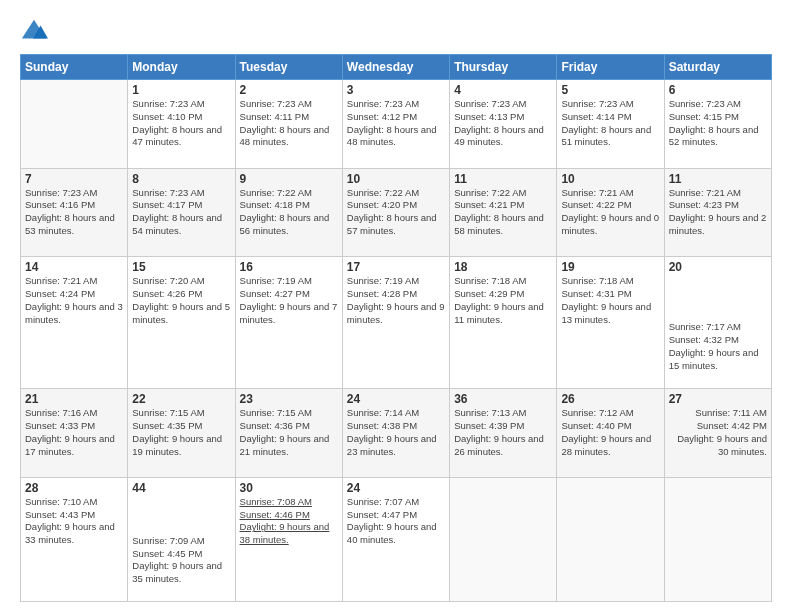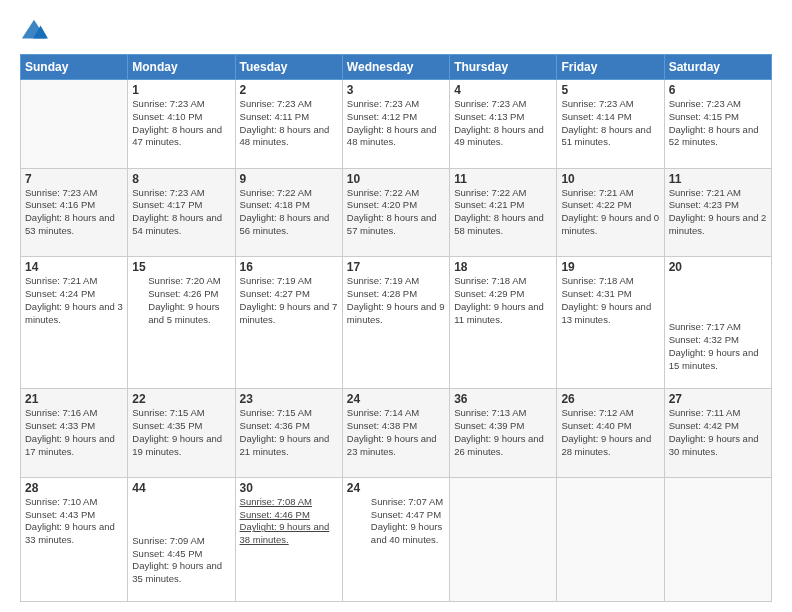--- a/index.html
+++ b/index.html
@@ -226,21 +226,21 @@
         </tr>
         <tr>
           <td>
             <span class="day-number">14</span>
             <div class="day-info" style="white-space: pre-line;">Sunrise: 7:21 AM
 Sunset: 4:24 PM
 Daylight: 9 hours and 3 minutes.</div>
           </td>
           <td>
             <span class="day-number">15</span>
-            <div class="day-info" style="white-space: pre-line; margin-left: 16px;">Sunrise: 7:20 AM
+            <div class="day-info" style="white-space: pre-line;">Sunrise: 7:20 AM
 Sunset: 4:26 PM
 Daylight: 9 hours and 5 minutes.</div>
           </td>
           <td>
             <span class="day-number">16</span>
             <div class="day-info" style="white-space: pre-line;">Sunrise: 7:19 AM
 Sunset: 4:27 PM
 Daylight: 9 hours and 7 minutes.</div>
           </td>
           <td>
@@ -300,21 +300,21 @@
 Daylight: 9 hours and 26 minutes.</div>
           </td>
           <td>
             <span class="day-number">26</span>
             <div class="day-info" style="white-space: pre-line;">Sunrise: 7:12 AM
 Sunset: 4:40 PM
 Daylight: 9 hours and 28 minutes.</div>
           </td>
           <td>
             <span class="day-number">27</span>
-            <div class="day-info" style="white-space: pre-line;">Sunrise: 7:11 AM
+            <div class="day-info" style="white-space: pre-line; text-align: right;">Sunrise: 7:11 AM
 Sunset: 4:42 PM
 Daylight: 9 hours and 30 minutes.</div>
           </td>
         </tr>
         <tr>
           <td>
             <span class="day-number">28</span>
             <div class="day-info" style="white-space: pre-line;">Sunrise: 7:10 AM
 Sunset: 4:43 PM
 Daylight: 9 hours and 33 minutes.</div>
@@ -326,21 +326,21 @@
 Daylight: 9 hours and 35 minutes.</div>
           </td>
           <td>
             <span class="day-number">30</span>
             <div class="day-info" style="white-space: pre-line; text-decoration: underline;">Sunrise: 7:08 AM
 Sunset: 4:46 PM
 Daylight: 9 hours and 38 minutes.</div>
           </td>
           <td>
             <span class="day-number">24</span>
-            <div class="day-info" style="white-space: pre-line; margin-left: 24px;">Sunrise: 7:07 AM
+            <div class="day-info" style="white-space: pre-line;">Sunrise: 7:07 AM
 Sunset: 4:47 PM
 Daylight: 9 hours and 40 minutes.</div>
           </td>
           <td class="empty-cell"></td>
           <td class="empty-cell"></td>
           <td class="empty-cell"></td>
         </tr>
       </tbody>
   </table>
 </div>

